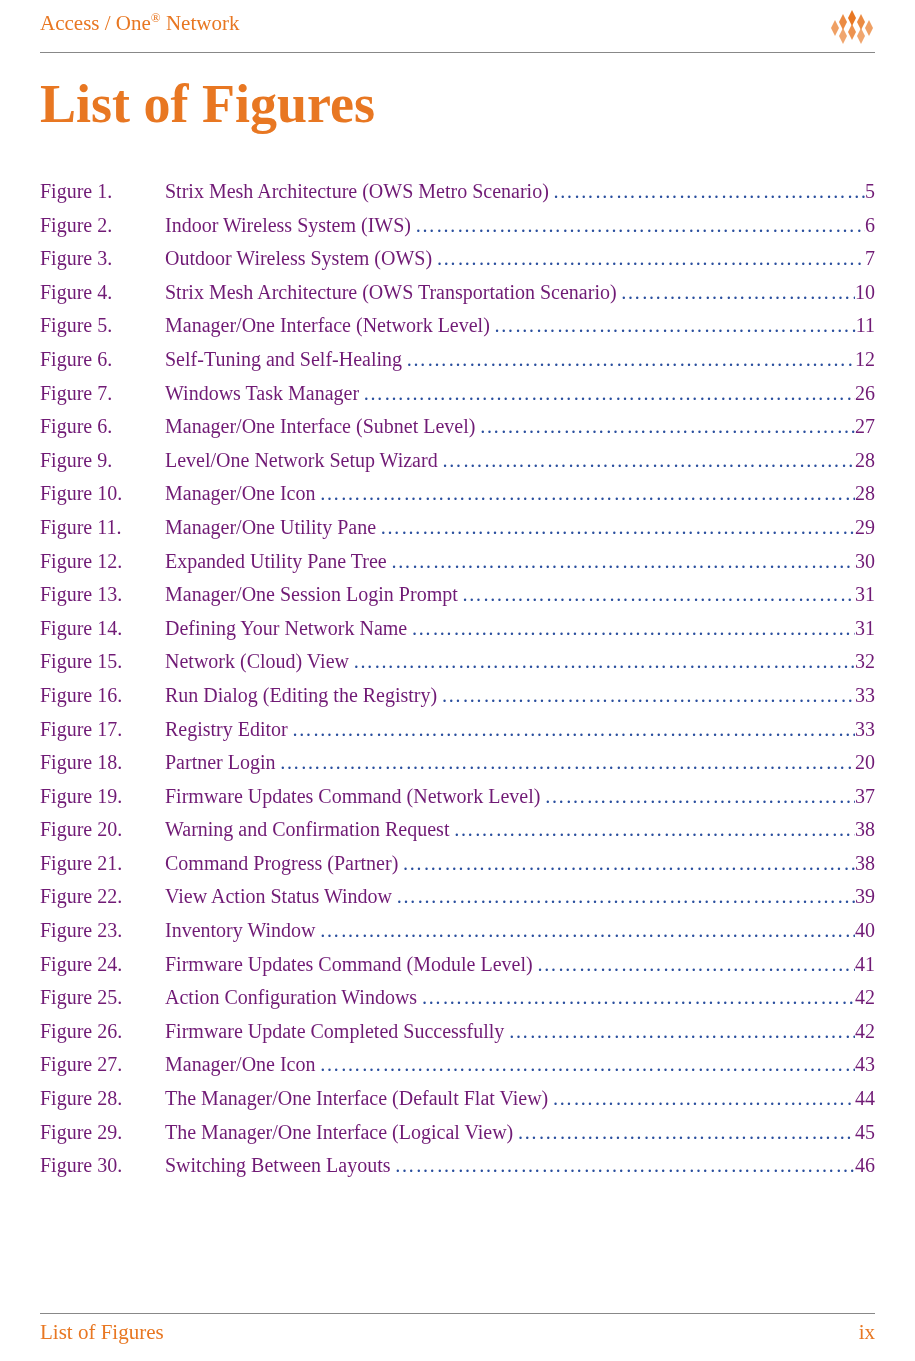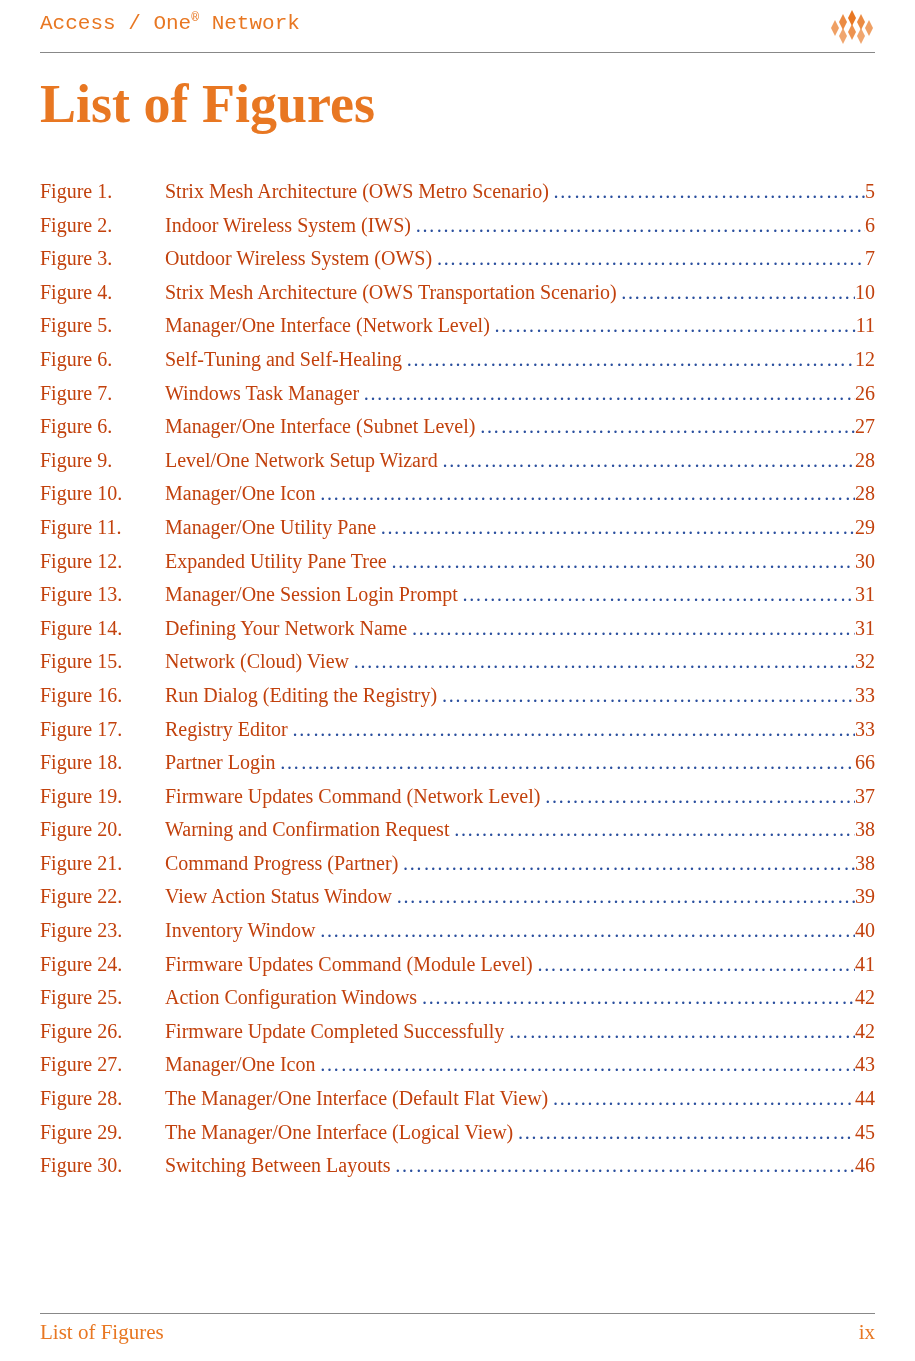--- a/index.html
+++ b/index.html
@@ -16,21 +16,20 @@
     padding: 0 40px;
     color: #333;
   }
   .header-row {
     display: flex;
     justify-content: space-between;
     align-items: flex-start;
     padding-top: 10px;
     border-bottom: 1px solid #888;
     padding-bottom: 8px;
-    font-family: Liberation Mono, monospace;
   }
   .header-title {
     font-size: 21px;
     color: #e87722;
   }
   .header-title sup {
     font-size: 13px;
     vertical-align: super;
   }
   .logo-icon svg {
@@ -42,21 +41,21 @@
     margin-top: 20px;
     margin-bottom: 40px;
     font-weight: bold;
   }
   .figures-list {
   }
   .entry-row {
     display: flex;
     align-items: baseline;
     font-size: 20px;
-    color: #c2410c;
+    color: #701a75;
     line-height: 1.68;
     white-space: nowrap;
   }
   .entry-label {
     flex: 0 0 125px;
   }
   .entry-text {
     flex: 0 0 auto;
   }
   .entry-dots {
@@ -212,21 +211,21 @@
     <div class="entry-row">
       <span class="entry-label">Figure 17.</span>
       <span class="entry-text">Registry Editor</span>
       <span class="entry-dots"></span>
       <span class="entry-page">33</span>
     </div>
     <div class="entry-row">
       <span class="entry-label">Figure 18.</span>
       <span class="entry-text">Partner Login</span>
       <span class="entry-dots"></span>
-      <span class="entry-page">66</span>
+      <span class="entry-page">20</span>
     </div>
     <div class="entry-row">
       <span class="entry-label">Figure 19.</span>
       <span class="entry-text">Firmware Updates Command (Network Level)</span>
       <span class="entry-dots"></span>
       <span class="entry-page">37</span>
     </div>
     <div class="entry-row">
       <span class="entry-label">Figure 20.</span>
       <span class="entry-text">Warning and Confirmation Request</span>

